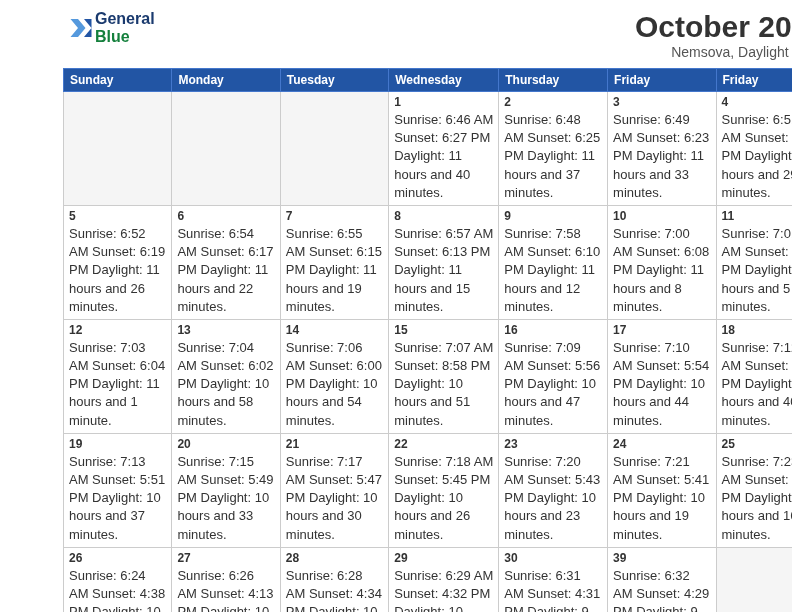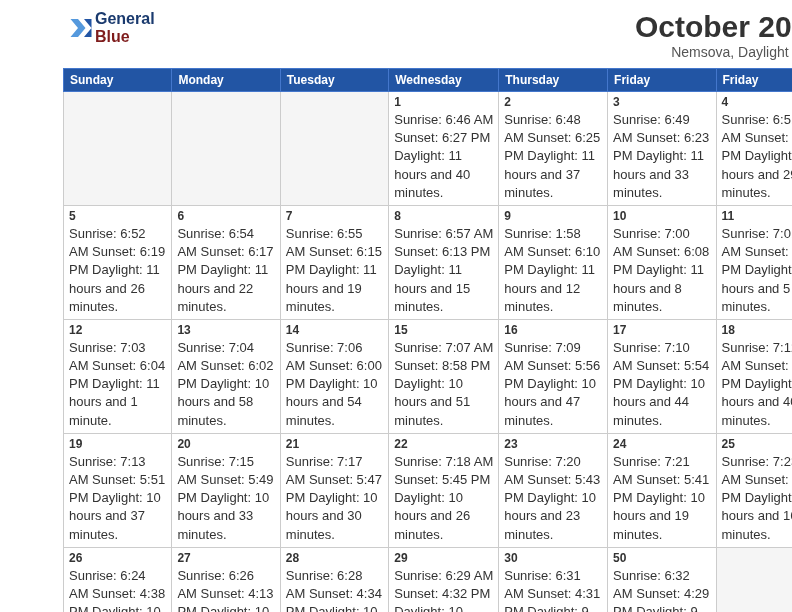--- a/index.html
+++ b/index.html
@@ -89,21 +89,21 @@
 <div class="page">
   <div class="header">
     <div class="logo">
       <svg class="logo-icon" viewBox="0 0 40 40">
         <rect x="0" y="0" width="40" height="40" fill="white"></rect>
         <polygon points="28,8 38,20 28,32 38,32 38,8" fill="#2255a4"></polygon>
         <polygon points="10,8 20,8 30,20 20,32 10,32 20,20" fill="#5599dd"></polygon>
       </svg>
       <div>
         <div style="font-size:16px;font-weight:bold;color:#1a3a6e;line-height:1.1;">General</div>
-        <div style="font-size:16px;font-weight:bold;color:#7f1d1d;line-height:1.1;">Blue</div>
+        <div style="font-size:16px;font-weight:bold;color:#15803d;line-height:1.1;">Blue</div>
       </div>
     </div>
     <div class="title-block">
       <div class="month-title">October 2025</div>
       <div class="location">Nemsova, Daylight</div>
     </div>
   </div>
 
   <table class="calendar">
     <thead>
@@ -175,21 +175,21 @@
           </td>
           <td>
             <span class="day-number">8</span>
             <div class="day-info">Sunrise: 6:57 AM
 Sunset: 6:13 PM
 Daylight: 11 hours
 and 15 minutes.</div>
           </td>
           <td>
             <span class="day-number">9</span>
-            <div class="day-info">Sunrise: 1:58 AM
+            <div class="day-info">Sunrise: 7:58 AM
 Sunset: 6:10 PM
 Daylight: 11 hours
 and 12 minutes.</div>
           </td>
           <td>
             <span class="day-number">10</span>
             <div class="day-info">Sunrise: 7:00 AM
 Sunset: 6:08 PM
 Daylight: 11 hours
 and 8 minutes.</div>
@@ -334,21 +334,21 @@
 and 3 minutes.</div>
           </td>
           <td>
             <span class="day-number">30</span>
             <div class="day-info">Sunrise: 6:31 AM
 Sunset: 4:31 PM
 Daylight: 9 hours
 and 59 minutes.</div>
           </td>
           <td>
-            <span class="day-number">50</span>
+            <span class="day-number">39</span>
             <div class="day-info">Sunrise: 6:32 AM
 Sunset: 4:29 PM
 Daylight: 9 hours
 and 56 minutes.</div>
           </td>
           <td class="empty"></td>
         </tr>
       </tbody>
   </table>
 </div>

